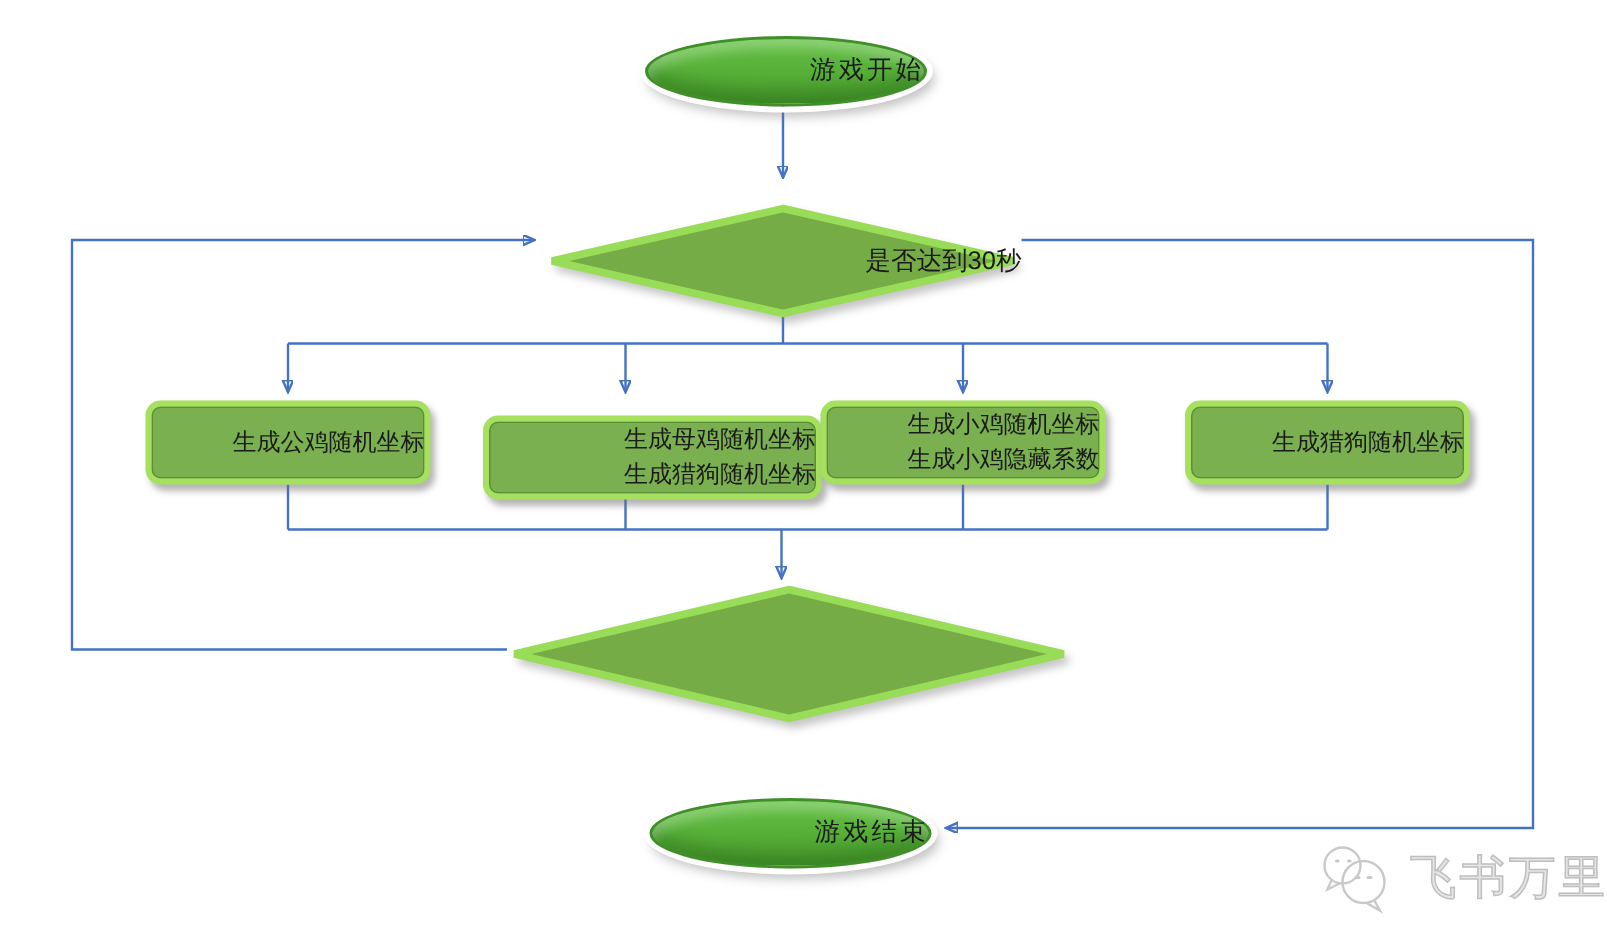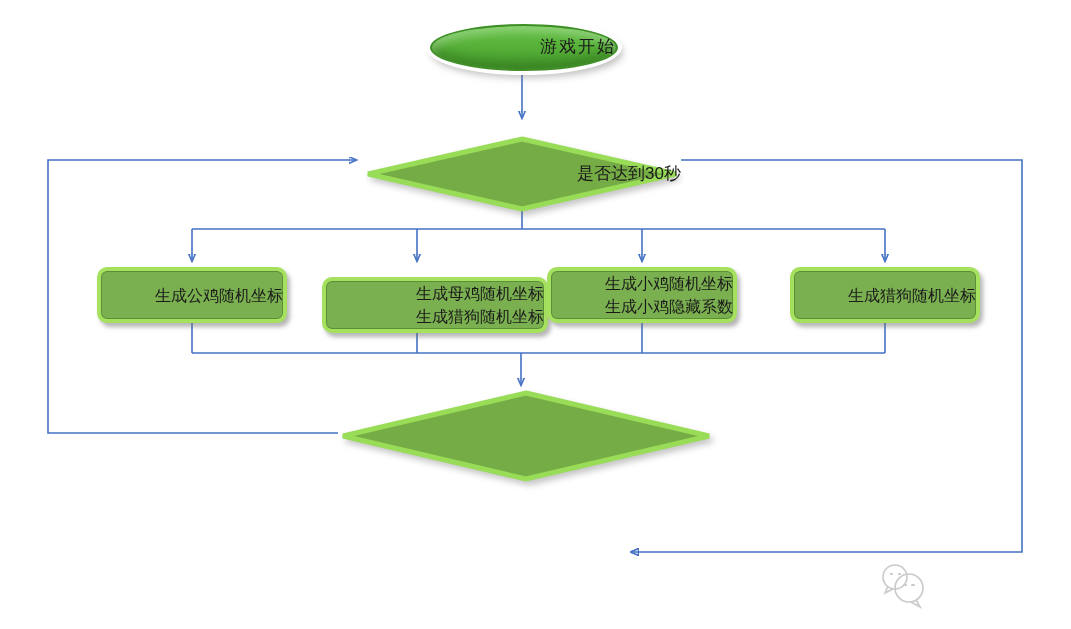--- a/index.html
+++ b/index.html
@@ -128,29 +128,33 @@
       <div>生成猎狗随机坐标</div>
     </div>
   </div>
 
   <div class="node diamond" style="left:338px;top:390px;width:376px;height:92px;">
     <svg viewBox="0 0 376 92">
       <polygon points="188,3 371,46 188,89 5,46"></polygon>
     </svg>
   </div>
 
+  <div class="node ellipse" style="left:433px;top:532px;width:184px;height:43px;">
+    <div class="label">游戏结束</div>
+  </div>
 
   <div class="watermark">
     <span class="watermark-icon">
       <svg width="52" height="50" viewBox="0 0 52 50">
         <circle class="wm-stroke" cx="17" cy="17" r="12"></circle>
         <path class="wm-stroke" d="M10,26 L7,33 L15,29"></path>
         <rect class="wm-dot" x="12" y="13" width="3" height="2" rx="1"></rect>
         <rect class="wm-dot" x="20" y="13" width="3" height="2" rx="1"></rect>
         <circle class="wm-stroke" cx="31" cy="28" r="14" fill="#ffffff"></circle>
         <path class="wm-stroke" d="M38,40 L42,47 L33,42"></path>
         <rect class="wm-dot" x="25" y="24" width="4" height="2" rx="1"></rect>
         <rect class="wm-dot" x="33" y="24" width="4" height="2" rx="1"></rect>
       </svg>
     </span>
+    <span class="watermark-text">飞书万里</span>
   </div>
 
 </div>
 
 </body></html>

